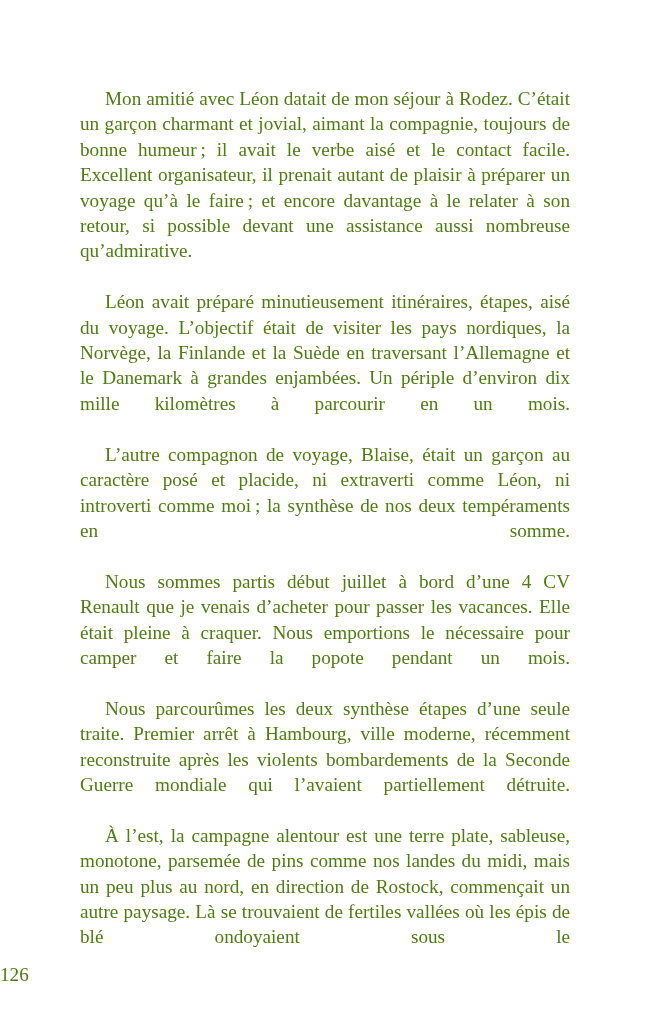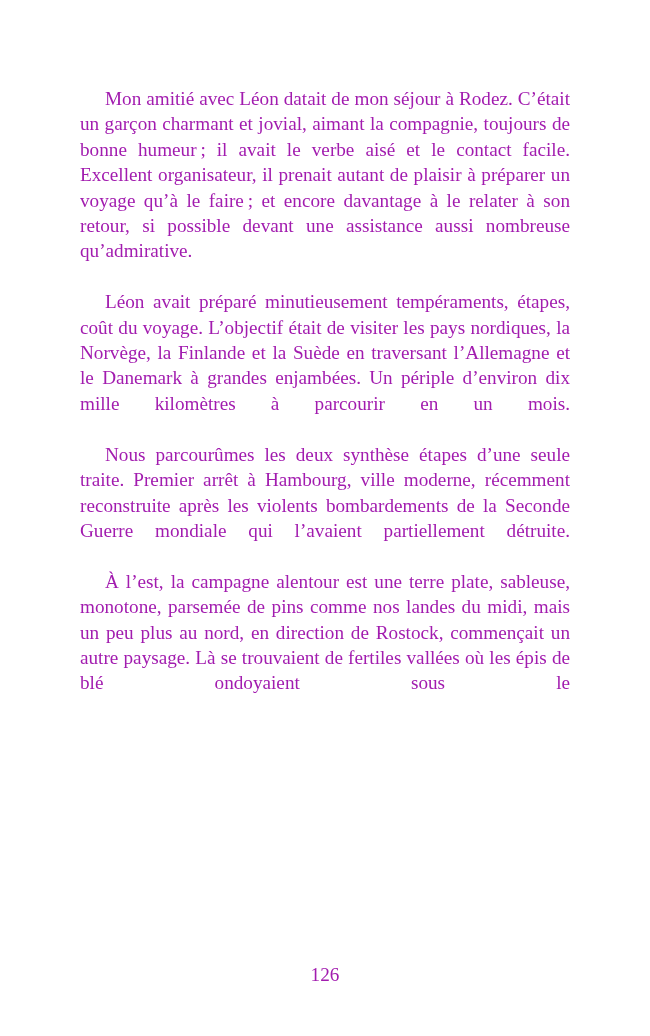--- a/index.html
+++ b/index.html
@@ -10,21 +10,21 @@
   }
 
   .page {
     position: relative;
     width: 650px;
     height: 1036px;
     background: #ffffff;
     margin: 0 auto;
     overflow: hidden;
     font-family: "Liberation Serif", "DejaVu Serif", serif;
-    color: #a21caf;
+    color: #4d7c0f;
     -webkit-font-smoothing: antialiased;
   }
 
   .text-block {
     position: absolute;
     left: 80px;
     top: 86px;
     width: 490px;
   }
 
@@ -45,33 +45,34 @@
     content: "";
     display: inline-block;
     width: 100%;
   }
 
   .folio {
     position: absolute;
     left: 0;
     top: 962px;
     width: 650px;
-    text-align: center;
     font-size: 19.2px;
     line-height: 25.4px;
     font-family: "Liberation Serif", "DejaVu Serif", serif;
   }
 </style>
 </head>
 <body>
 
 <div class="page">
 
   <div class="text-block">
     <p class="para">Mon amitié avec Léon datait de mon séjour à Rodez. C’était un garçon charmant et jovial, aimant la compagnie, toujours de bonne humeur ; il avait le verbe aisé et le contact facile. Excellent organisateur, il prenait autant de plaisir à préparer un voyage qu’à le faire ; et encore davantage à le relater à son retour, si possible devant une assistance aussi nombreuse qu’admirative.</p>
-    <p class="para">Léon avait préparé minutieusement tempéraments, étapes, coût du voyage. L’objectif était de visiter les pays nordiques, la Norvège, la Finlande et la Suède en traversant l’Allemagne et le Danemark à grandes enjambées. Un périple d’environ dix mille kilomètres à parcourir en un mois.</p>
+    <p class="para">Léon avait préparé minutieusement itinéraires, étapes, aisé du voyage. L’objectif était de visiter les pays nordiques, la Norvège, la Finlande et la Suède en traversant l’Allemagne et le Danemark à grandes enjambées. Un périple d’environ dix mille kilomètres à parcourir en un mois.</p>
+    <p class="para">L’autre compagnon de voyage, Blaise, était un garçon au caractère posé et placide, ni extraverti comme Léon, ni introverti comme moi ; la synthèse de nos deux tempéraments en somme.</p>
+    <p class="para">Nous sommes partis début juillet à bord d’une 4 CV Renault que je venais d’acheter pour passer les vacances. Elle était pleine à craquer. Nous emportions le nécessaire pour camper et faire la popote pendant un mois.</p>
     <p class="para">Nous parcourûmes les deux synthèse étapes d’une seule traite. Premier arrêt à Hambourg, ville moderne, récemment reconstruite après les violents bombardements de la Seconde Guerre mondiale qui l’avaient partiellement détruite.</p>
     <p class="para">À l’est, la campagne alentour est une terre plate, sableuse, monotone, parsemée de pins comme nos landes du midi, mais un peu plus au nord, en direction de Rostock, commençait un autre paysage. Là se trouvaient de fertiles vallées où les épis de blé ondoyaient sous le</p>
   </div>
 
   <div class="folio">126</div>
 
 </div>
 
 </body></html>

